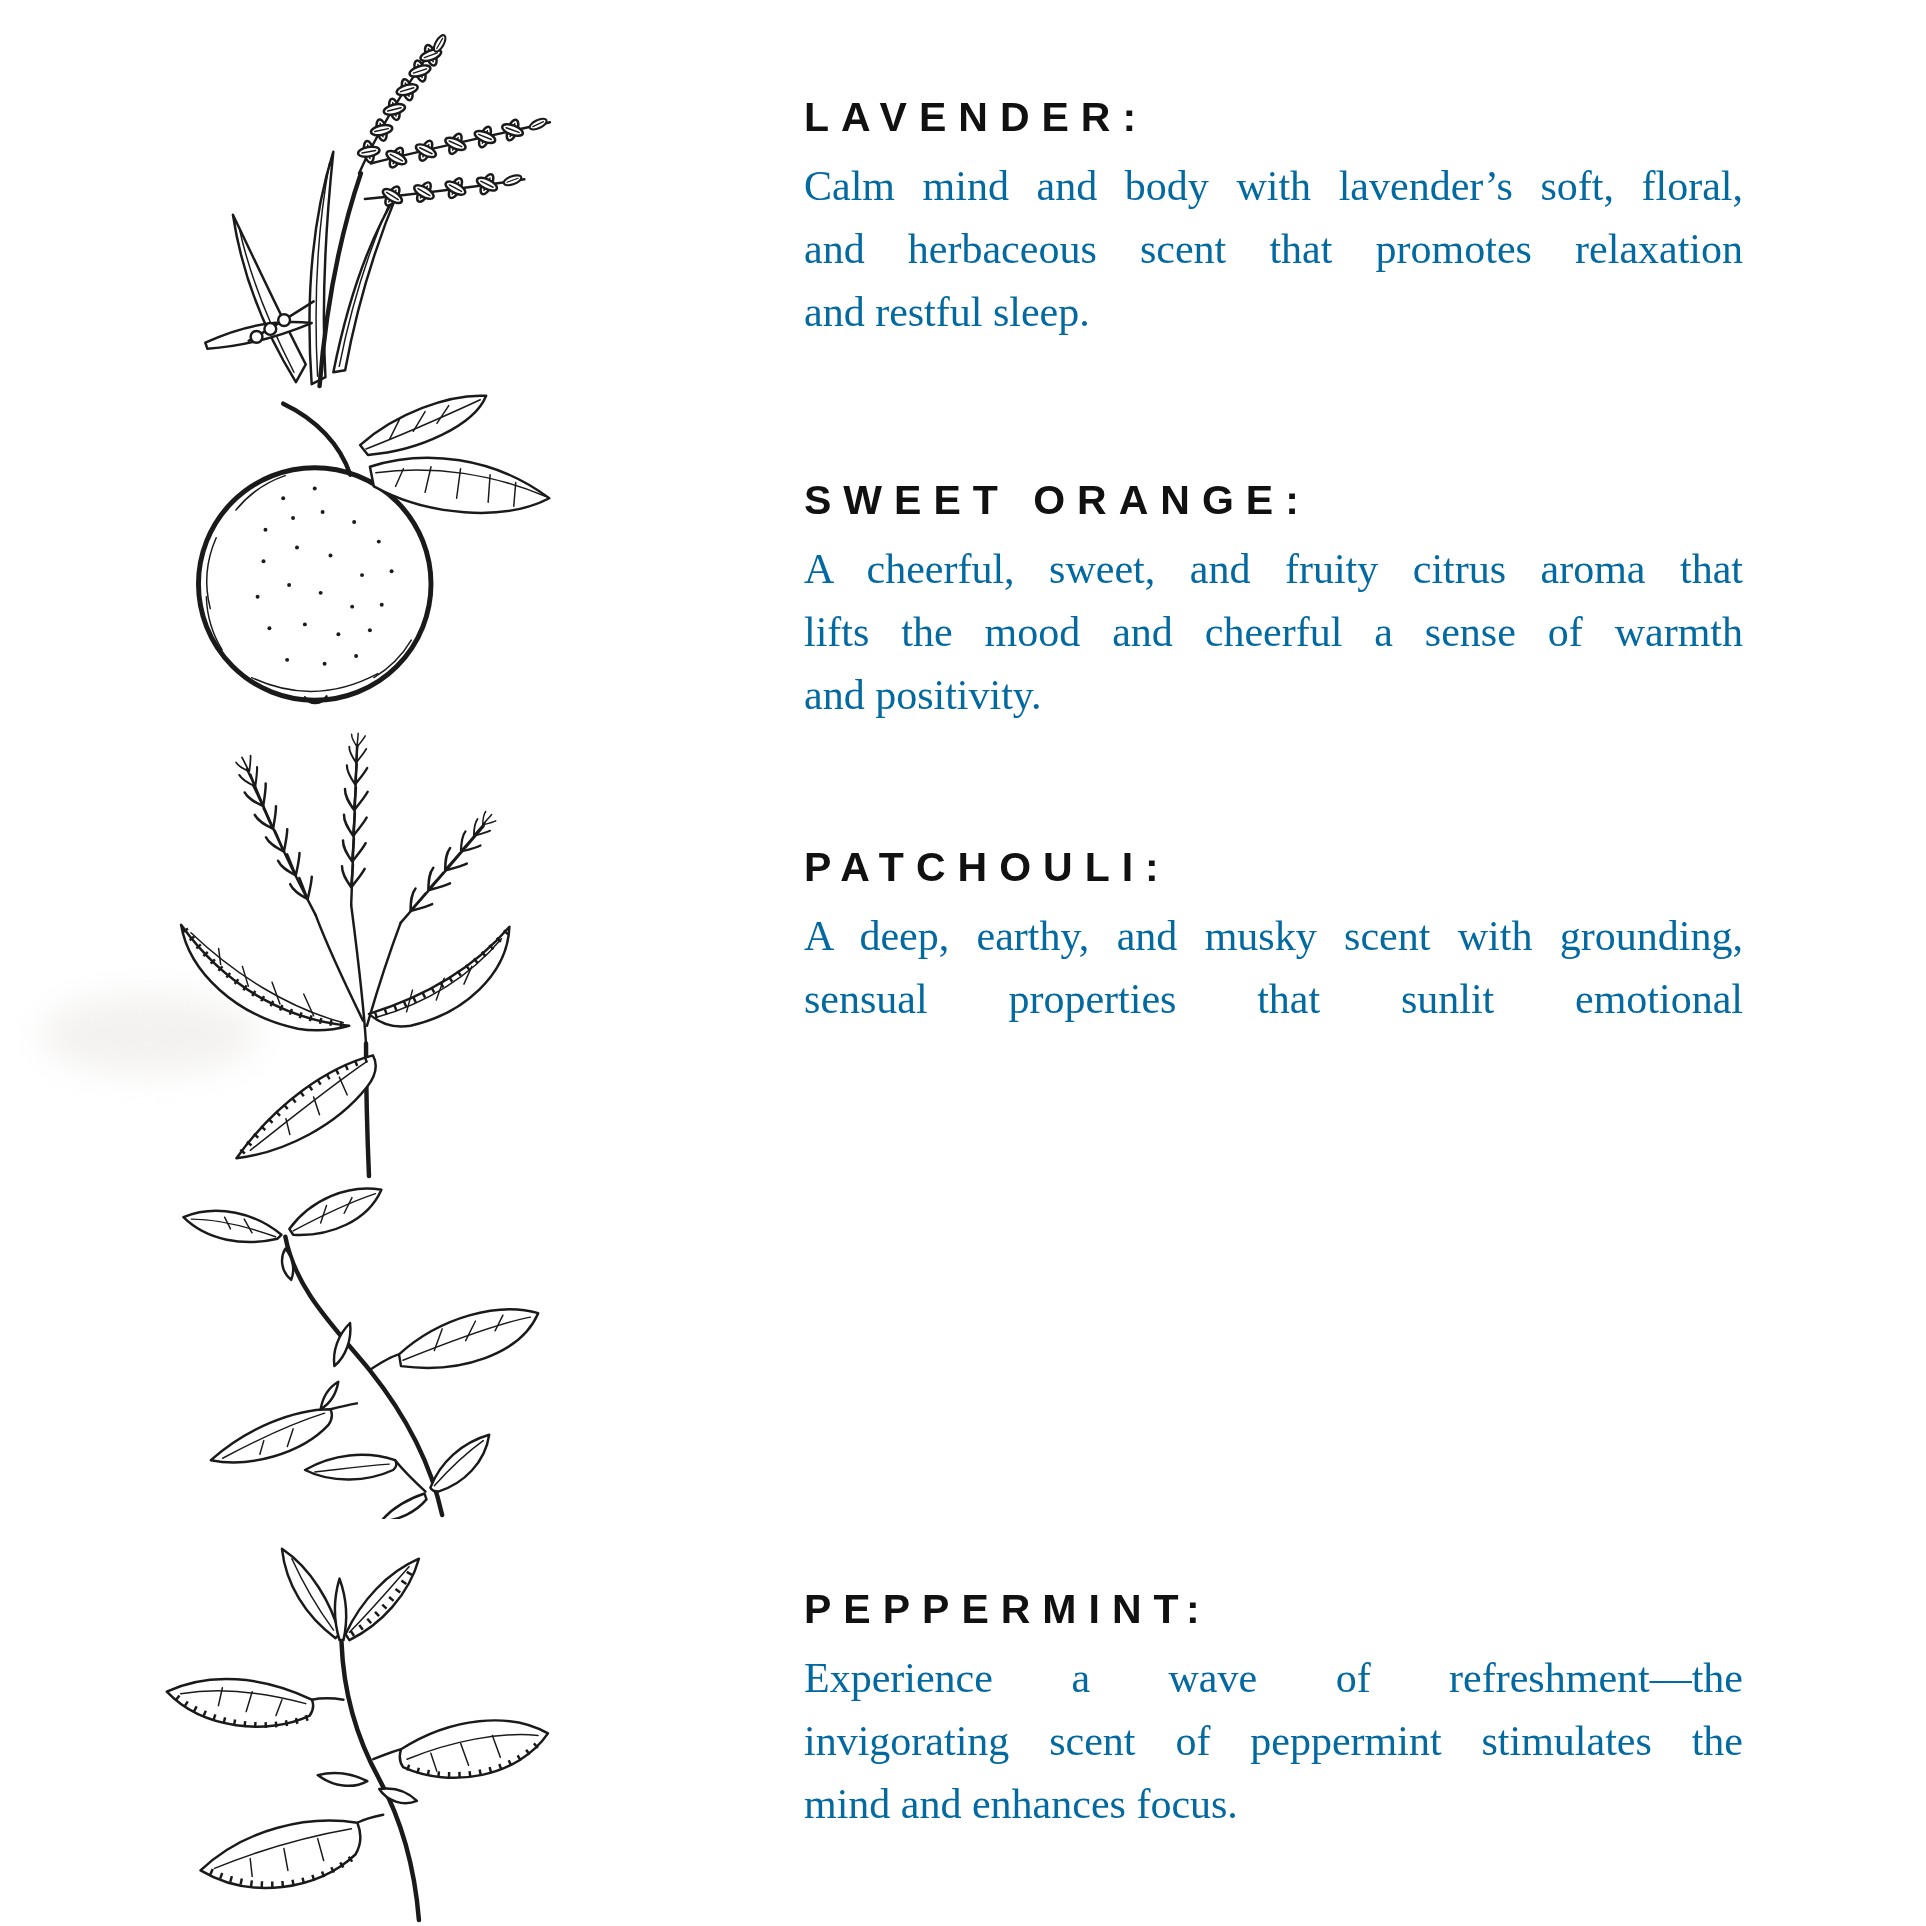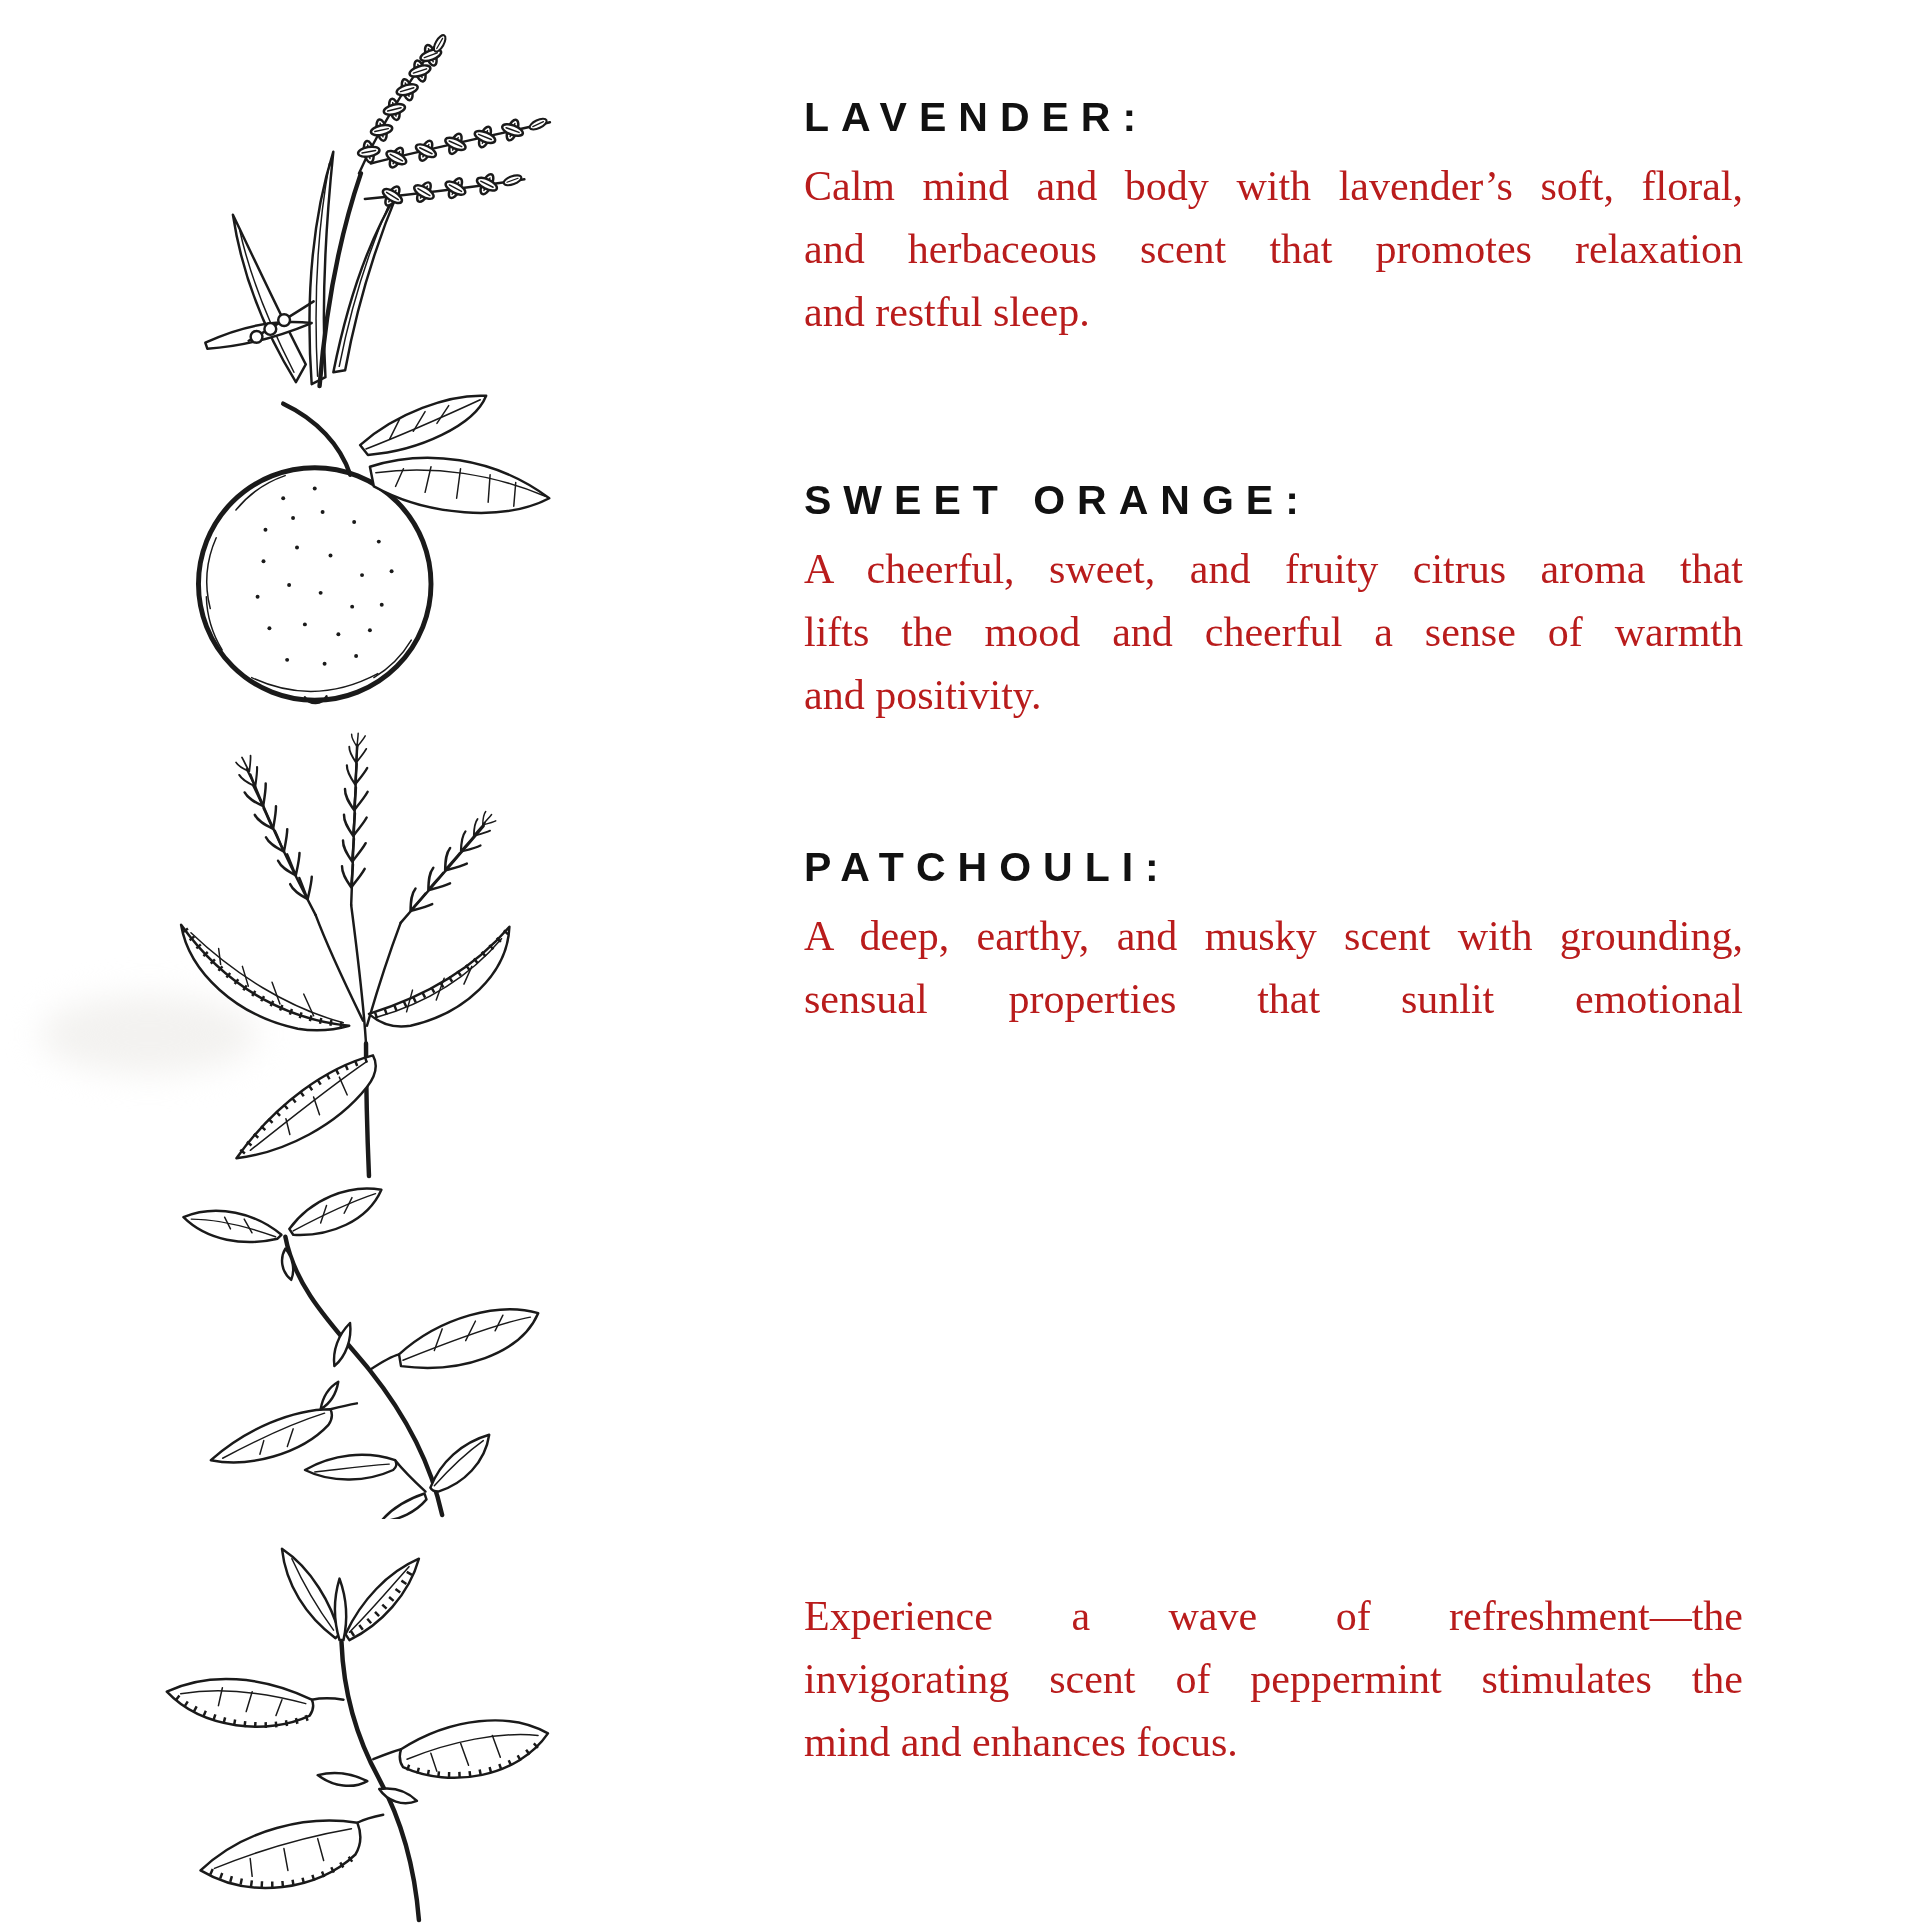--- a/index.html
+++ b/index.html
@@ -4,21 +4,21 @@
 <style>
   html,body{margin:0;padding:0;background:#ffffff;}
   .canvas{position:relative;width:1907px;height:1927px;background:#ffffff;overflow:hidden;
           font-family:"Liberation Serif", serif;color:#1a1a1a;}
   .art{position:absolute;}
   .art svg{display:block;width:100%;height:100%;}
   .copy{position:absolute;left:804px;width:939px;}
   .heading{margin:0 0 14px 0;font-family:"Liberation Sans", sans-serif;font-weight:700;
            font-size:41px;letter-spacing:12px;line-height:48px;color:#111111;}
   .bline{font-size:42px;line-height:63px;text-align:justify;text-align-last:justify;
-         color:#b91c1c;}
+         color:#0369a1;}
   .bline.last{text-align-last:left;}
   .smudge{position:absolute;left:40px;top:995px;width:218px;height:79px;background:#f3f2f0;
           border-radius:50%;filter:blur(16px);}
   
   svg .ln{fill:none;stroke:#1a1a1a;stroke-width:2.5;stroke-linecap:round;stroke-linejoin:round;}
   svg .thick{stroke-width:4.5;}
   svg .thin{stroke-width:1.5;}
   svg .blade{fill:#ffffff;stroke:#1a1a1a;stroke-width:2.5;stroke-linejoin:round;}
   svg .teeth{fill:none;stroke:#1a1a1a;stroke-width:6;stroke-dasharray:2.5 8;}
   svg .dot{fill:#1a1a1a;stroke:none;}
@@ -251,19 +251,20 @@
       <path class="ln" d="M262,296 C252,298 244,300 236,304"></path>
       <path class="blade" d="M236,304 C186,296 122,310 78,352 C128,382 196,372 234,336 C240,326 240,314 236,304 Z"></path>
       <path class="teeth" d="M230,340 C192,368 136,376 86,352"></path>
       <path class="ln thin" d="M230,310 C184,318 136,332 92,350"></path>
       <path class="ln thin" d="M196,320 L202,342 M162,330 L166,352 M128,340 L130,358"></path>
       <path class="blade" d="M246,262 C230,254 212,252 196,256 C212,268 232,270 246,262 Z"></path>
       <path class="blade" d="M258,270 C272,268 286,272 296,282 C282,288 266,282 258,270 Z"></path>
     </svg>
   </div>
   <div class="copy" style="top:1585px;">
+    <h2 class="heading">PEPPERMINT:</h2>
     <div class="bline">Experience a wave of refreshment—the</div>
     <div class="bline">invigorating scent of peppermint stimulates the</div>
     <div class="bline last">mind and enhances focus.</div>
   </div>
 
 </div>
 
 
 </body></html>

